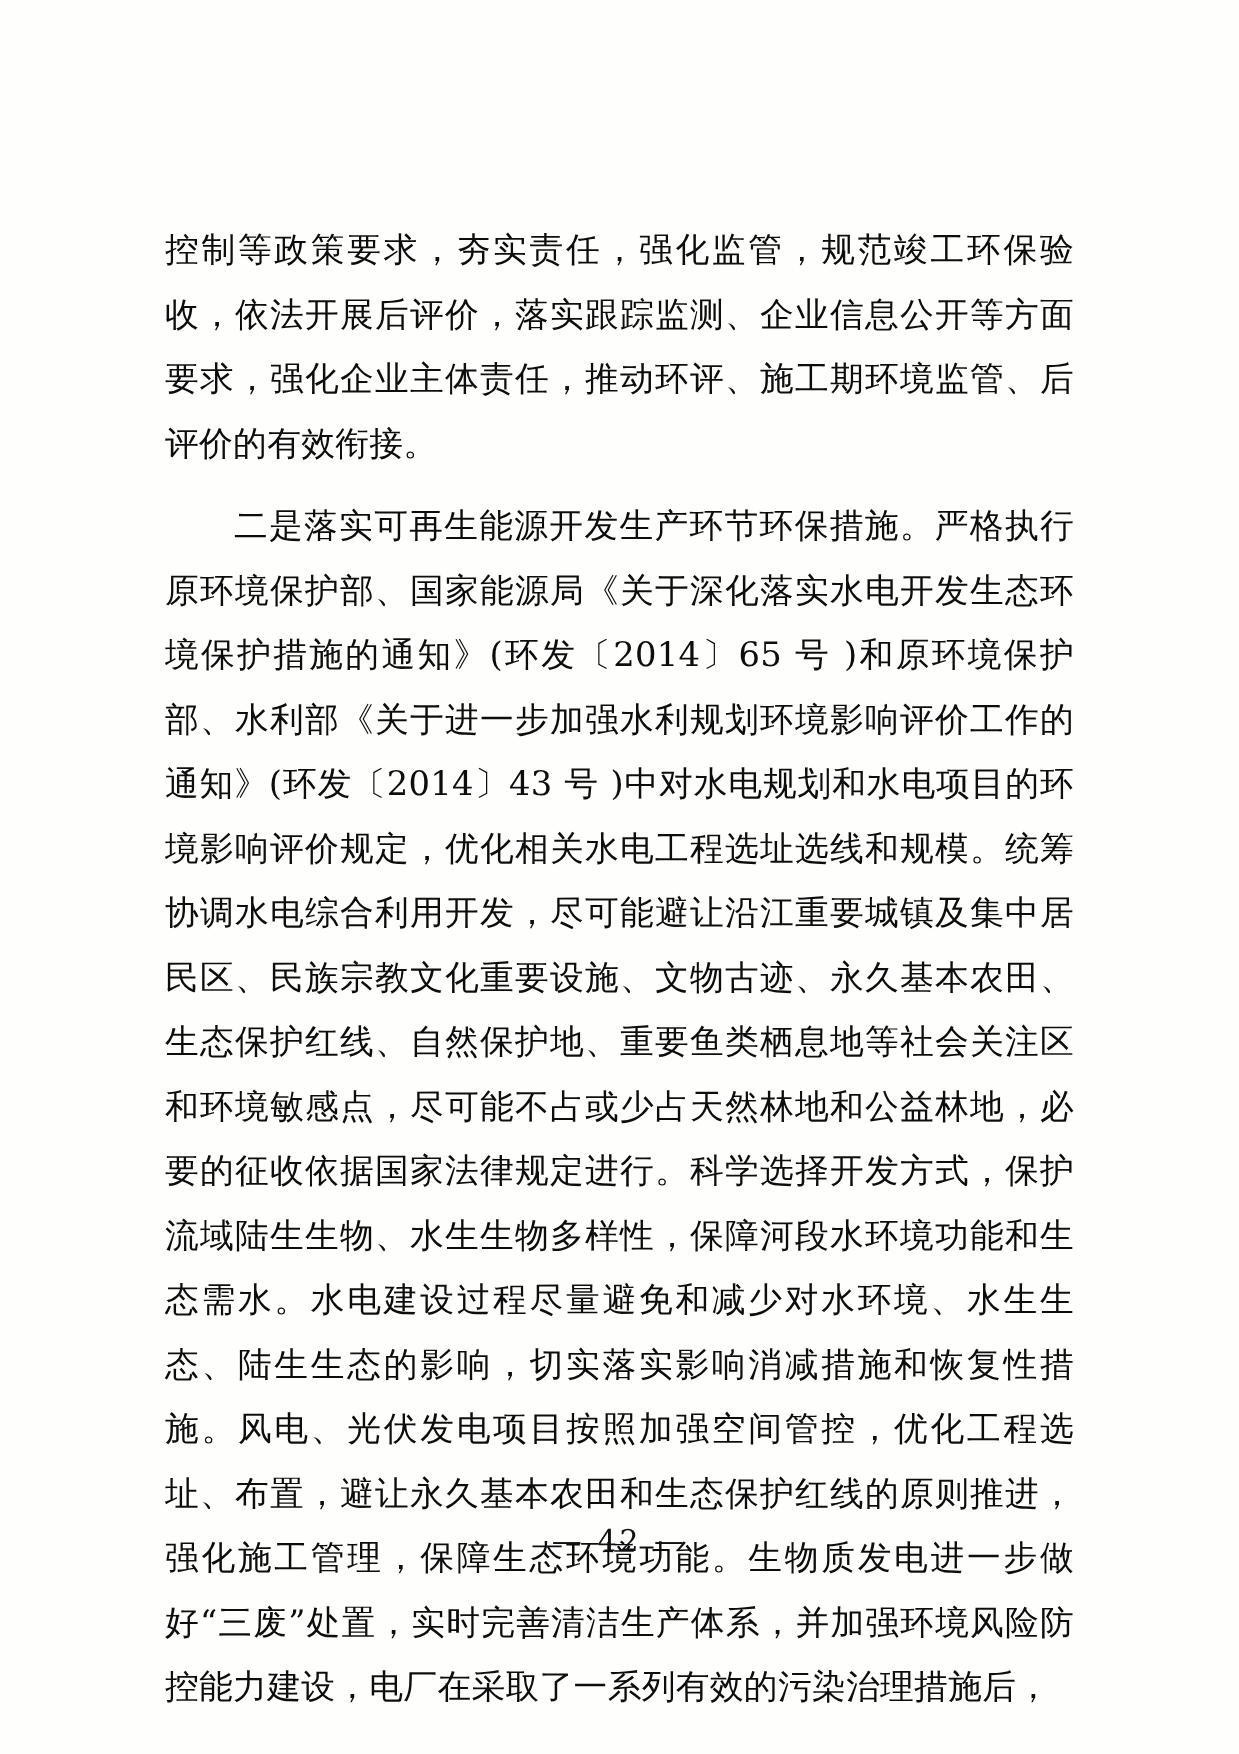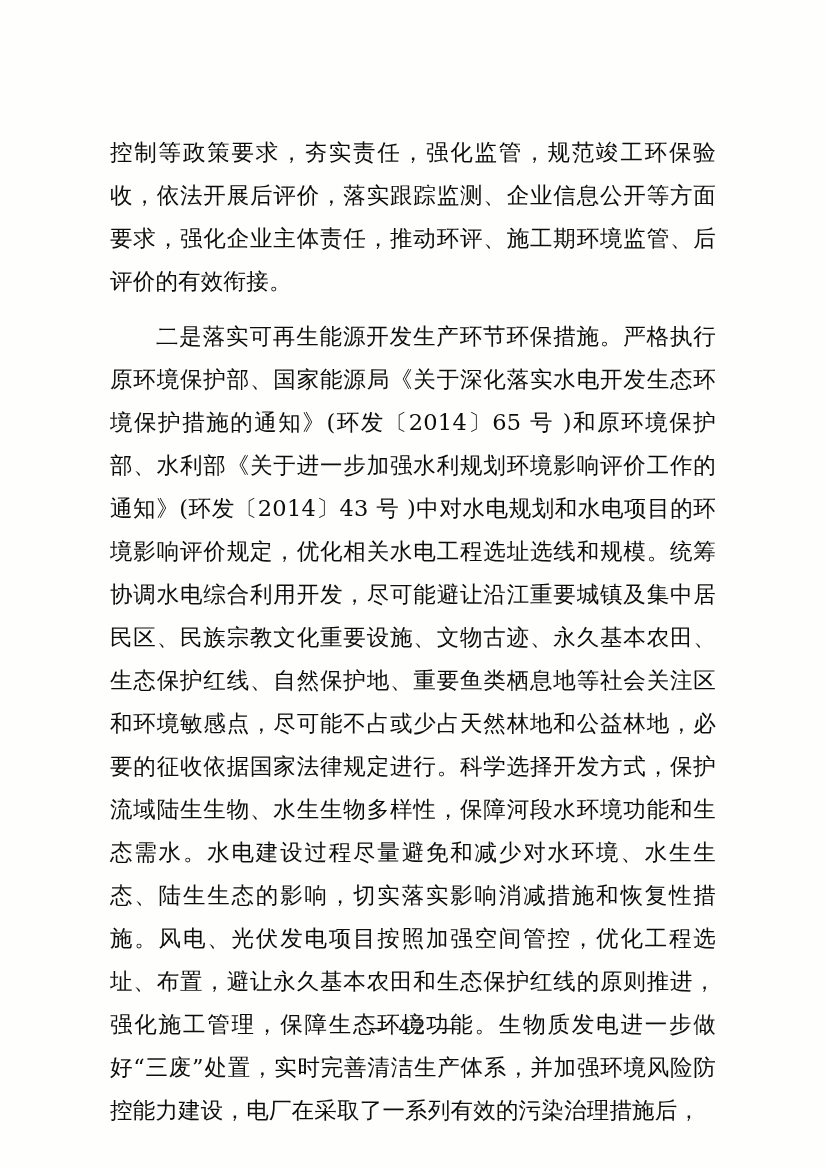--- a/index.html
+++ b/index.html
@@ -19,21 +19,21 @@
     left: 0;
     top: 0;
     width: 826px;
     height: 1169px;
     background: #fefefc;
     overflow: hidden;
   }
   .page-inner {
     position: absolute;
     left: 110px;
-    top: 131px;
+    top: 146px;
     width: 606px;
   }
   .para {
     font-size: 22.5px;
     line-height: 43px;
     text-align: justify;
     text-justify: inter-ideograph;
     letter-spacing: 0.2px;
     margin: 0;
     color: #0d0d0d;

